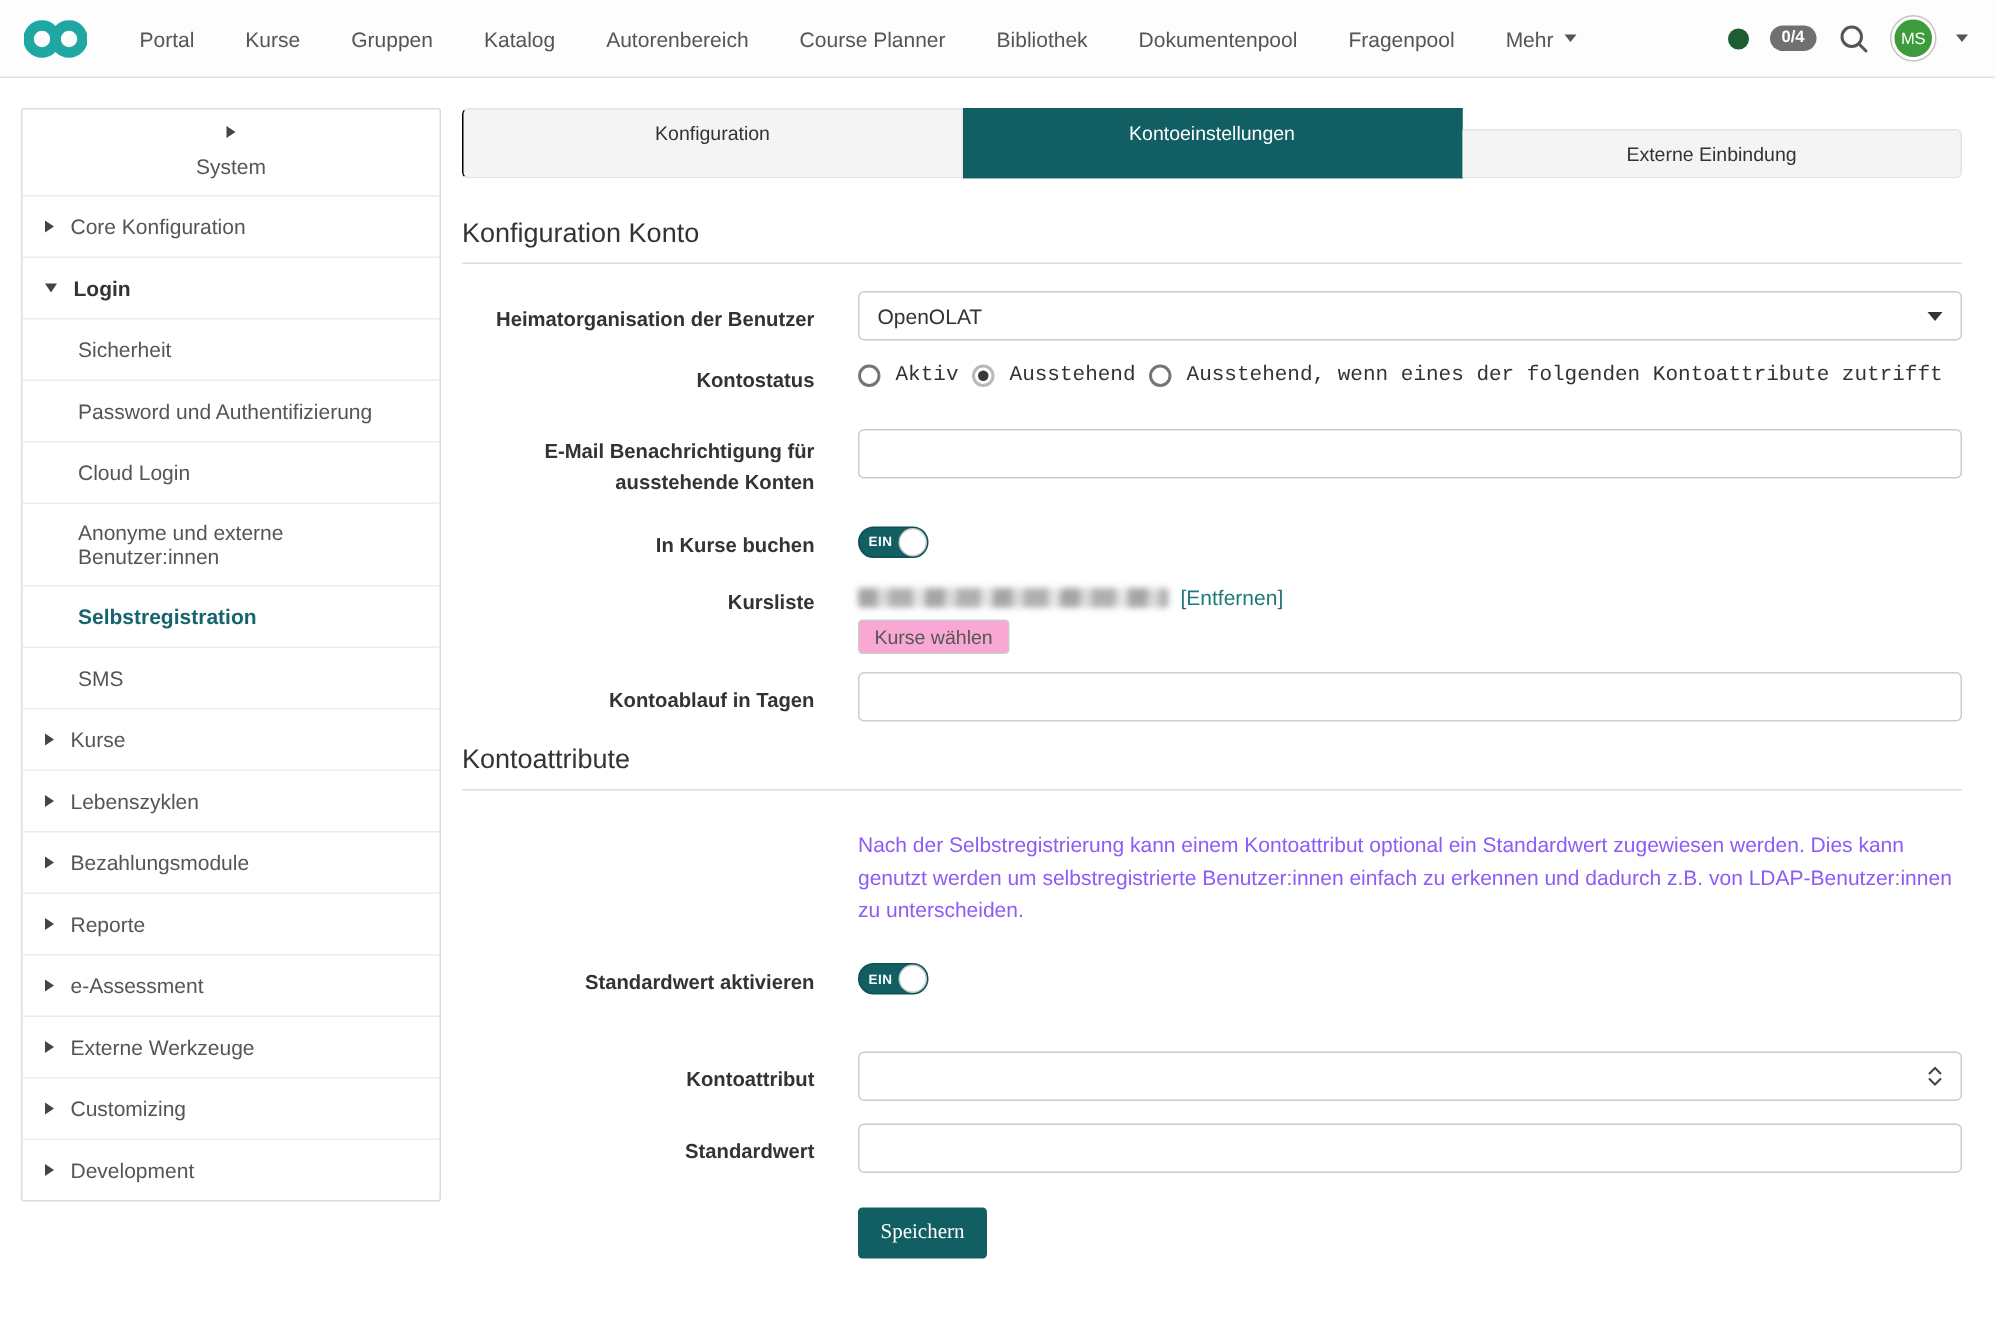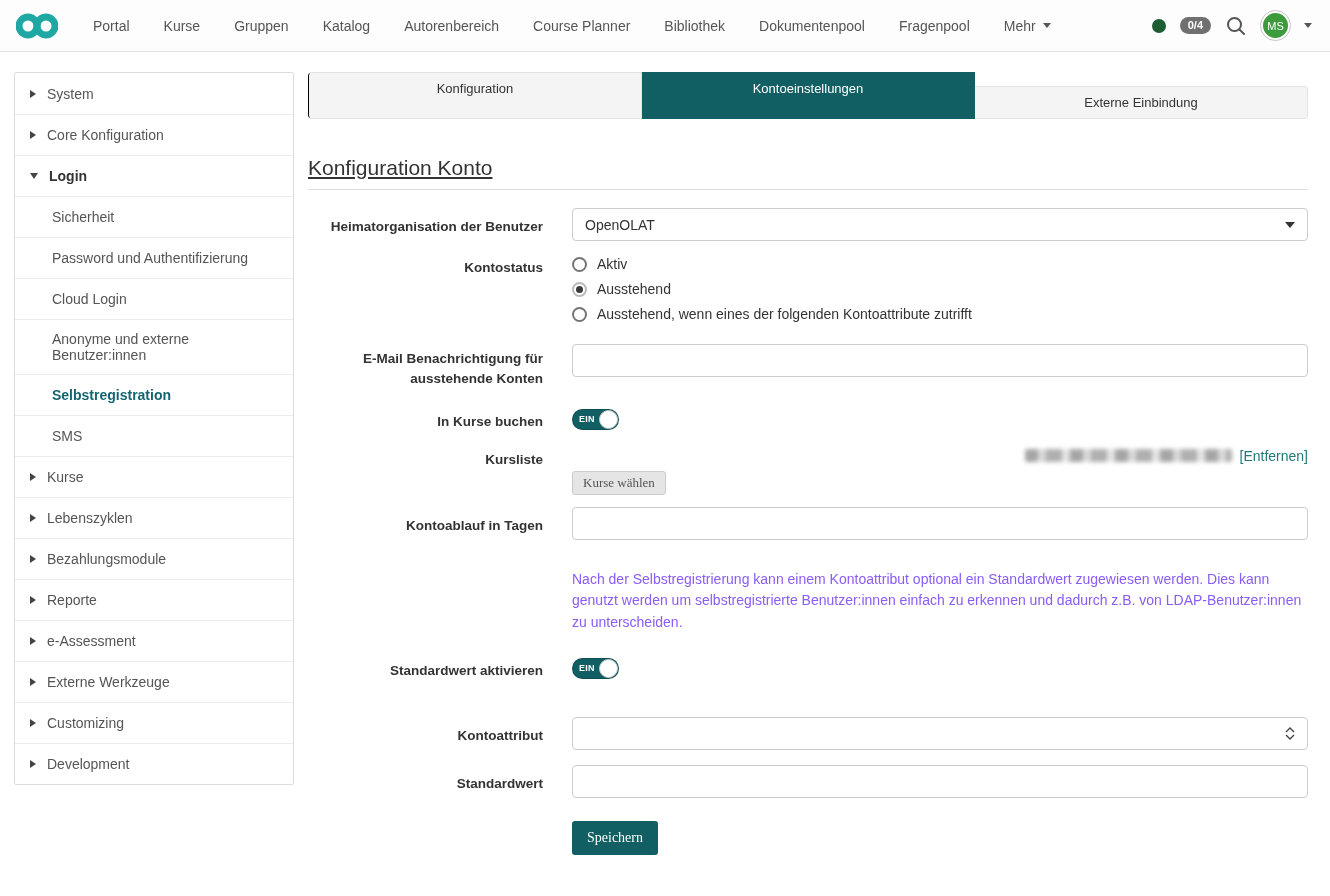--- a/index.html
+++ b/index.html
@@ -21,59 +21,59 @@
   .presence-dot{width:14px;height:14px;border-radius:50%;background:var(--presence);}
   .notif-badge{background:var(--badge_bg);color:#fff;font-size:11px;font-weight:bold;border-radius:9px;padding:2px 8px;line-height:13px;}
   .avatar{width:29px;height:29px;border-radius:50%;background:var(--avatar);border:2px solid #fff;outline:1px solid #c5c5c5;color:#fff;font-size:11px;font-weight:normal;display:flex;align-items:center;justify-content:center;}
 
   
   .page{display:flex;padding:20px 0 0 14px;gap:14px;align-items:flex-start;}
 
   
   .sidebar{width:280px;border:1px solid #dcdcdc;border-radius:2px;background:#fff;}
   .sb-item{display:flex;align-items:center;gap:11px;padding:11px 15px;font-size:14px;color:#555;border-top:1px solid #ececec;cursor:pointer;min-height:41px;}
-  .sb-item:first-child{border-top:none;}
+  .sb-item:first-child{border-top:none;flex-direction:column;}
   .sb-item.sub{padding-left:37px;}
   .sb-item.expanded{font-weight:bold;color:#333;}
   .sb-item.active{font-weight:bold;color:var(--active_item);}
   .tri-right{width:0;height:0;border-top:4px solid transparent;border-bottom:4px solid transparent;border-left:6px solid #444;flex:0 0 auto;}
   .tri-down{width:0;height:0;border-left:4px solid transparent;border-right:4px solid transparent;border-top:6px solid #444;flex:0 0 auto;}
 
   
   .main{width:1000px;}
   .tabs{display:flex;width:100%;border-radius:4px;overflow:hidden;}
   .tab{flex:1;background:#f4f4f4;border:1px solid #e3e3e3;border-left:none;text-align:center;font-size:13px;color:#333;padding:8px 0;cursor:pointer;}
   .tab:first-child{border-left:1px solid #000000;border-radius:4px 0 0 4px;}
   .tab:last-child{border-radius:0 4px 4px 0;margin-top:14px;}
   .tab.active{background:var(--primary);border-color:var(--primary);color:#fff;}
 
-  h2.section{font-size:21px;font-weight:500;color:#333;margin:37px 0 0;padding-bottom:9px;border-bottom:1px solid #ddd;text-decoration:underline;}
+  h2.section{font-size:18px;font-weight:500;color:#333;margin:26px 0 0;padding-bottom:9px;border-bottom:1px solid #ddd;}
   .form{margin-top:18px;}
   .frow{display:grid;grid-template-columns:235px 1fr;column-gap:29px;margin-bottom:15px;align-items:start;}
   .flabel{text-align:right;font-weight:bold;font-size:13.5px;color:#333;padding-top:9px;line-height:1.5;}
   .flabel.mid{padding-top:2px;}
   .txt-input,.sel{width:100%;height:33px;border:1px solid #ccc;border-radius:4px;padding:0 12px;font-size:14px;color:#333;background:#fff;font-family:"Liberation Sans",sans-serif;}
   .sel{display:flex;align-items:center;justify-content:space-between;cursor:pointer;}
   .sel .tri-dn{width:0;height:0;border-left:5px solid transparent;border-right:5px solid transparent;border-top:6px solid #333;}
 
-  .radio-group{display:flex;flex-direction:column;gap:9px;padding-top:6px;}
+  .radio-group{display:flex;gap:9px;padding-top:6px;font-family:Liberation Mono, monospace;}
   .radio-row{display:flex;align-items:center;gap:10px;font-size:14px;color:#333;cursor:pointer;}
   .radio{width:15px;height:15px;border:2px solid #757575;border-radius:50%;flex:0 0 auto;position:relative;background:#fff;}
   .radio.checked{border-color:#b9b9b9;}
   .radio.checked::after{content:"";position:absolute;left:50%;top:50%;width:7px;height:7px;margin:-3.5px 0 0 -3.5px;border-radius:50%;background:#3a3a3a;}
 
   .toggle{display:inline-flex;align-items:center;width:47px;height:21px;border-radius:11px;background:var(--primary);position:relative;cursor:pointer;margin-top:4px;box-shadow:inset 0 0 0 1px rgba(0,0,0,.15);}
   .toggle .tlabel{color:#fff;font-size:9px;font-weight:bold;margin-left:7px;letter-spacing:.3px;}
   .toggle .knob{position:absolute;right:1px;top:1px;width:19px;height:19px;border-radius:50%;background:#fff;border:1px solid #c9c9c9;}
 
-  .kursliste-line{display:flex;align-items:center;gap:8px;padding-top:6px;justify-content:flex-end;}
+  .kursliste-line{display:flex;align-items:center;gap:8px;padding-top:6px;}
   .redacted{display:inline-block;width:207px;height:13px;border-radius:2px;filter:blur(2.2px);opacity:.8;
     background:repeating-linear-gradient(93deg,#8f8f8f 0 13px,#cfcfcf 13px 21px,#9c9c9c 21px 37px,#dedede 37px 45px);}
   .remove-link{color:var(--link);font-size:14px;text-decoration:none;cursor:pointer;}
-  .btn-light{margin-top:7px;display:inline-block;background:#e5e5e5;border:1px solid #ccc;border-radius:3px;padding:3px 10px;font-size:13px;color:#555;cursor:pointer;font-family:Liberation Serif, serif;}
+  .btn-light{margin-top:7px;display:inline-block;background:#f9a8d4;border:1px solid #ccc;border-radius:3px;padding:3px 10px;font-size:13px;color:#555;cursor:pointer;font-family:Liberation Sans, sans-serif;}
 
   .desc{font-size:14px;color:#8b5cf6;line-height:1.55;padding-top:14px;}
   .updown{display:flex;flex-direction:column;gap:1px;}
   .btn-primary{display:inline-block;background:var(--primary);color:#fff;border:none;border-radius:3px;padding:9px 15px;font-size:14px;cursor:pointer;margin-top:8px;font-family:Liberation Serif, serif;}
 </style>
 </head>
 <body>
 
 <div class="navbar">
   <div class="logo">
@@ -241,20 +241,21 @@
           <button class="btn-light">Kurse wählen</button>
         </div>
       </div>
 
       <div class="frow">
         <div class="flabel">Kontoablauf in Tagen</div>
         <div><input class="txt-input" type="text" value="" style=""></div>
       </div>
     </div>
 
+    <h2 class="section" style="margin-top:8px;">Kontoattribute</h2>
 
     <div class="form" style="margin-top:12px;">
 
       <div class="frow" style="margin-bottom:20px;">
         <div></div>
         <div class="desc">Nach der Selbstregistrierung kann einem Kontoattribut optional ein Standardwert zugewiesen werden. Dies kann genutzt werden um selbstregistrierte Benutzer:innen einfach zu erkennen und dadurch z.B. von LDAP-Benutzer:innen zu unterscheiden.</div>
       </div>
 
       <div class="frow" style="margin-bottom:36px;">
         <div class="flabel" style="padding-top:7px;">Standardwert aktivieren</div>

